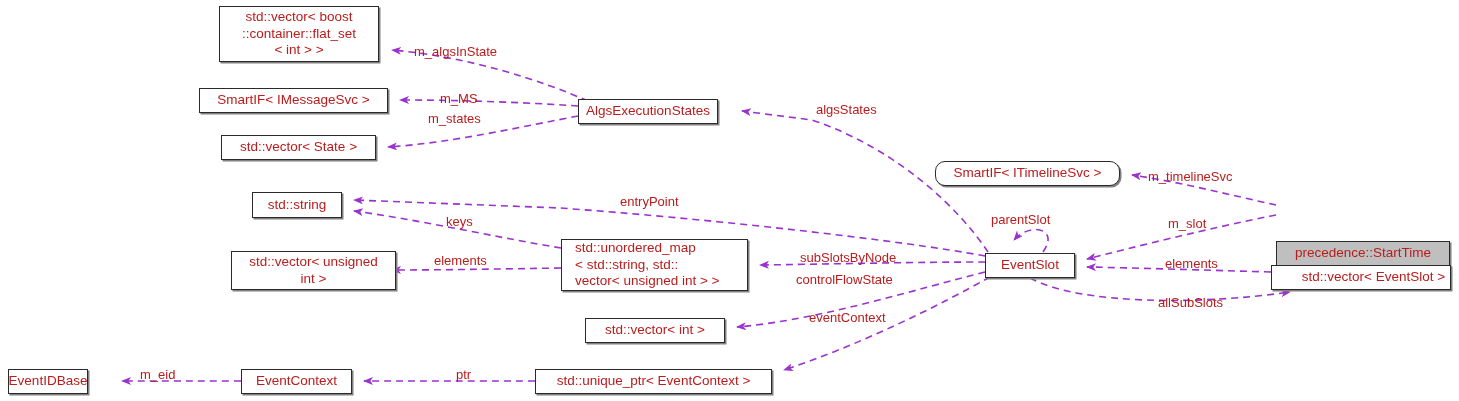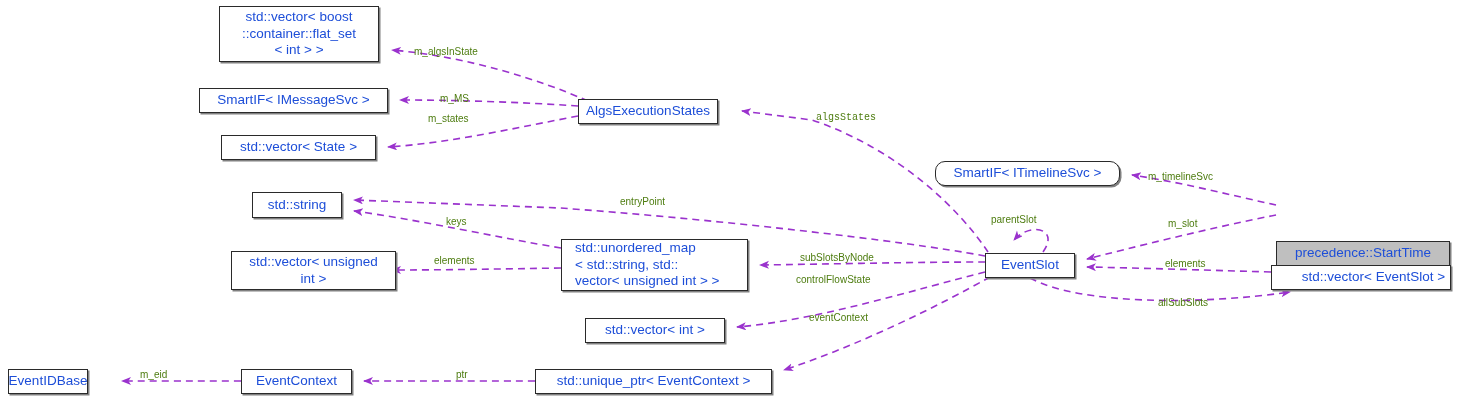--- a/index.html
+++ b/index.html
@@ -20,44 +20,44 @@
     left: 0;
     top: 0;
     width: 1459px;
     height: 401px;
   }
   .node {
     position: absolute;
     box-sizing: border-box;
     border: 1px solid #2a2a2a;
     background: #ffffff;
-    color: #1d4ed8;
+    color: #b91c1c;
     font-size: 13.5px;
     line-height: 16.5px;
     display: flex;
     align-items: center;
     justify-content: center;
     text-align: center;
     white-space: pre;
     box-shadow: 1.5px 1.5px 0 0 #808080;
     z-index: 3;
   }
   .node.hl {
     background: #bfbfbf;
   }
   .node.leftal {
     justify-content: flex-start;
     text-align: left;
     padding-left: 13px;
   }
   .edge-label {
     position: absolute;
-    font-size: 10px;
+    font-size: 13px;
     line-height: 15px;
-    color: #4d7c0f;
+    color: #b91c1c;
     white-space: pre;
     z-index: 2;
     background: transparent;
   }
 </style>
 </head>
 <body>
 
 <div id="canvas">
 
@@ -108,21 +108,21 @@
       <div class="node" style="left: 1271px; top: 265px; width: 180px; height: 25px; padding-left: 25px;">std::vector&lt; EventSlot &gt;</div>
       <div class="node" style="left: 585px; top: 318px; width: 140px; height: 25px;">std::vector&lt; int &gt;</div>
       <div class="node" style="left: 8px; top: 369px; width: 80px; height: 25px; text-align: right;">EventIDBase</div>
       <div class="node" style="left: 241px; top: 369px; width: 111px; height: 25px;">EventContext</div>
       <div class="node" style="left: 535px; top: 369px; width: 237px; height: 25px;">std::unique_ptr&lt; EventContext &gt;</div>
     </div>
   <div id="labels">
       <div class="edge-label" style="left: 414px; top: 44px;">m_algsInState</div>
       <div class="edge-label" style="left: 440px; top: 91px;">m_MS</div>
       <div class="edge-label" style="left: 428px; top: 111px;">m_states</div>
-      <div class="edge-label" style="left: 816px; top: 110px; font-family: Liberation Mono, monospace;">algsStates</div>
+      <div class="edge-label" style="left: 816px; top: 102px;">algsStates</div>
       <div class="edge-label" style="left: 1148px; top: 169px;">m_timelineSvc</div>
       <div class="edge-label" style="left: 620px; top: 194px;">entryPoint</div>
       <div class="edge-label" style="left: 446px; top: 214px;">keys</div>
       <div class="edge-label" style="left: 991px; top: 212px;">parentSlot</div>
       <div class="edge-label" style="left: 1168px; top: 216px;">m_slot</div>
       <div class="edge-label" style="left: 434px; top: 253px;">elements</div>
       <div class="edge-label" style="left: 800px; top: 250px;">subSlotsByNode</div>
       <div class="edge-label" style="left: 1165px; top: 256px;">elements</div>
       <div class="edge-label" style="left: 796px; top: 272px;">controlFlowState</div>
       <div class="edge-label" style="left: 1158px; top: 295px;">allSubSlots</div>

